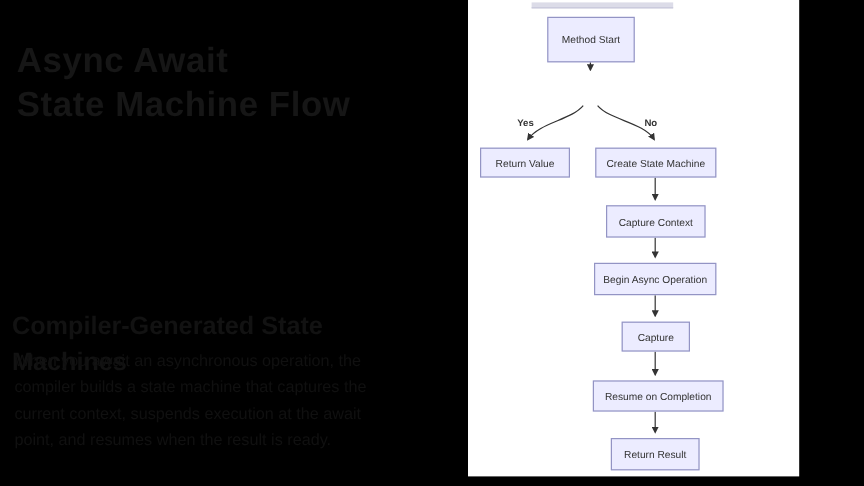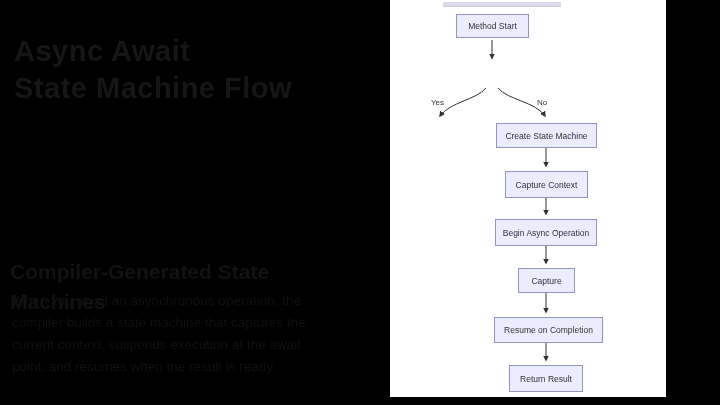--- a/index.html
+++ b/index.html
@@ -86,20 +86,21 @@
     justify-content: center;
     text-align: center;
     box-sizing: border-box;
   }
   .edge-label {
     position: absolute;
     background: rgba(255,255,255,0.9);
     color: #333333;
     font-size: 8px;
     padding: 0 1px;
+    font-weight: bold;
   }
 </style>
 </head>
 <body>
 
 <div id="stage">
 
   <h1 class="article-title">
     <span>Async Await</span><br>
     <span>State Machine Flow</span>
@@ -124,27 +125,28 @@
         <path d="M96,88 C86,100 60,102 50,116" marker-end="url(#arrow)"></path>
         <path d="M108,88 C118,100 146,102 155,116" marker-end="url(#arrow)"></path>
         <path d="M156,148 L156,166" marker-end="url(#arrow)"></path>
         <path d="M156,198 L156,214" marker-end="url(#arrow)"></path>
         <path d="M156,246 L156,263" marker-end="url(#arrow)"></path>
         <path d="M156,293 L156,312" marker-end="url(#arrow)"></path>
         <path d="M156,343 L156,360" marker-end="url(#arrow)"></path>
       </g>
     </svg>
 
-    <div class="node" style="left:66px;  top:14px;  width:73px;  height:24px;text-align:center;">Method Start</div>
+    <div class="node" style="left:66px;  top:14px;  width:73px;  height:38px;text-align:center;">Method Start</div>
 
 
     <span class="edge-label" style="left:40px;  top:98px;">Yes</span>
 
     <span class="edge-label" style="left:146px; top:98px;text-align:right;">No</span>
 
+    <div class="node" style="left:10px;  top:123px; width:75px;  height:25px;">Return Value</div>
 
     <div class="node" style="left:115px; top:171px; width:83px;  height:27px;">Capture Context</div>
 
     <div class="node" style="left:106px; top:123px; width:101px; height:25px;">Create State Machine</div>
 
     <div class="node" style="left:105px; top:219px; width:102px; height:27px;">Begin Async Operation</div>
 
     <div class="node" style="left:128px; top:268px; width:57px;  height:25px;">Capture</div>
 
     <div class="node" style="left:104px; top:317px; width:109px; height:26px;">Resume on Completion</div>

